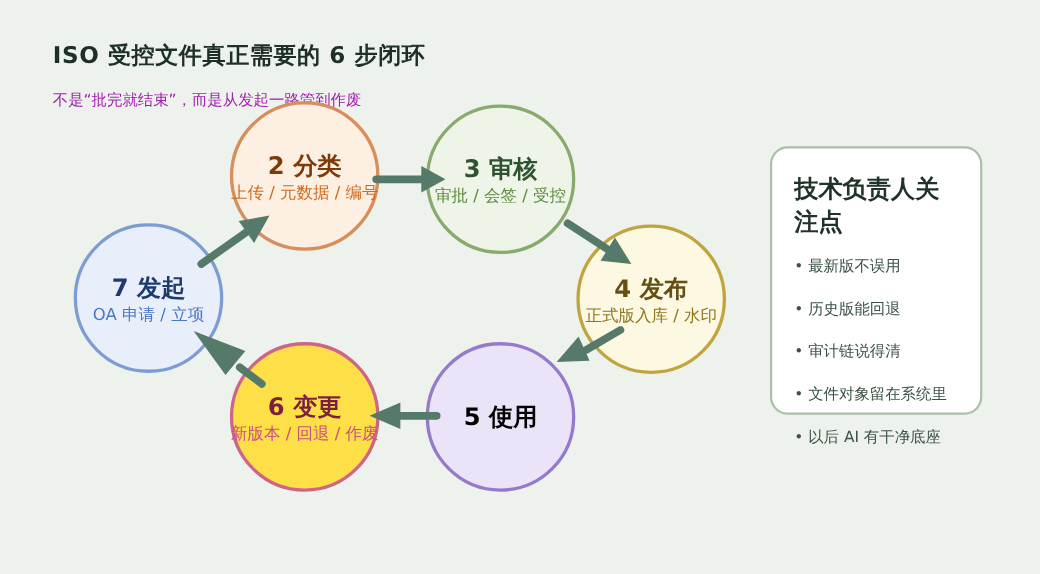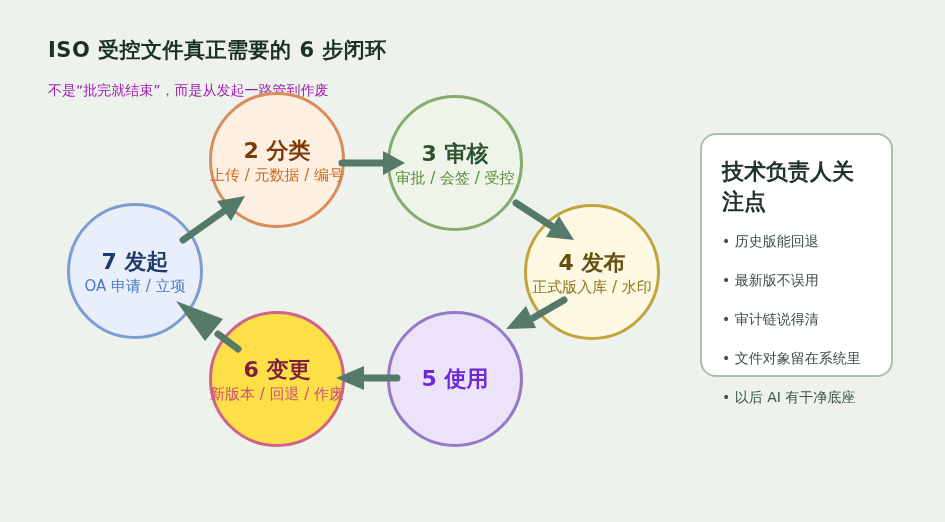--- a/index.html
+++ b/index.html
@@ -31,21 +31,21 @@
   .step .s{font-size:15px;white-space:nowrap;}
   .c1{left:67px;top:203px;background:#e9effa;border-color:#7e9cd4;}
   .c1 .t{color:#1f3a6e;} .c1 .s{color:#4a77c8;}
   .c2{left:209px;top:92px;background:#fdf0e3;border-color:#d88d5c;}
   .c2 .t{color:#7d3a08;} .c2 .s{color:#cf6a1e;}
   .c3{left:387px;top:95px;background:#eef5e8;border-color:#88ab6d;}
   .c3 .t{color:#2f5230;} .c3 .s{color:#5d8a3c;}
   .c4{left:524px;top:204px;background:#fdf8e2;border-color:#c2a43e;}
   .c4 .t{color:#645012;} .c4 .s{color:#8f761c;}
   .c5{left:387px;top:311px;background:#ebe4f8;border-color:#9579cb;}
-  .c5 .t{color:#6d28d9;text-align:center;} .c5 .s{color:#7050b0;}
+  .c5 .t{color:#000000;text-align:center;} .c5 .s{color:#7050b0;}
   .c6{left:209px;top:311px;background:#fde047;border-color:#cf6488;align-items:center;}
   .c6 .t{color:#7c1f3f;} .c6 .s{color:#cc4f7d;}
   .arrows{position:absolute;left:0;top:0;pointer-events:none;}
   .arrows line{stroke:#567a6a;stroke-width:7;stroke-linecap:round;}
   .arrows polygon{fill:#567a6a;}
   .panel{
     position:absolute;left:700px;top:133px;width:193px;height:244px;
     background:#ffffff;border:2px solid #a9c0a9;border-radius:16px;
     box-sizing:border-box;padding:22px 18px 0 20px;
   }
@@ -124,21 +124,21 @@
 
     <g>
       <line x1="238" y1="349" x2="218" y2="334"></line>
       <polygon points="176,301 223,319 205,341"></polygon>
     </g>
   </svg>
 
   <div class="panel">
     <h2>技术负责人关注点</h2>
     <ul>
+      <li>最新版不误用</li>
       <li>历史版能回退</li>
-      <li>最新版不误用</li>
       <li>审计链说得清</li>
       <li>文件对象留在系统里</li>
       <li>以后 AI 有干净底座</li>
     </ul>
   </div>
 
 </div>
 
 </body></html>

